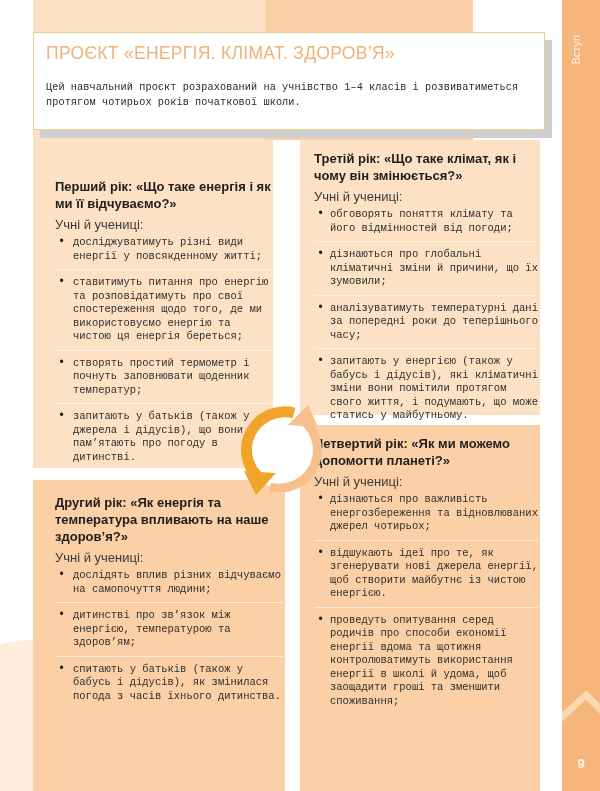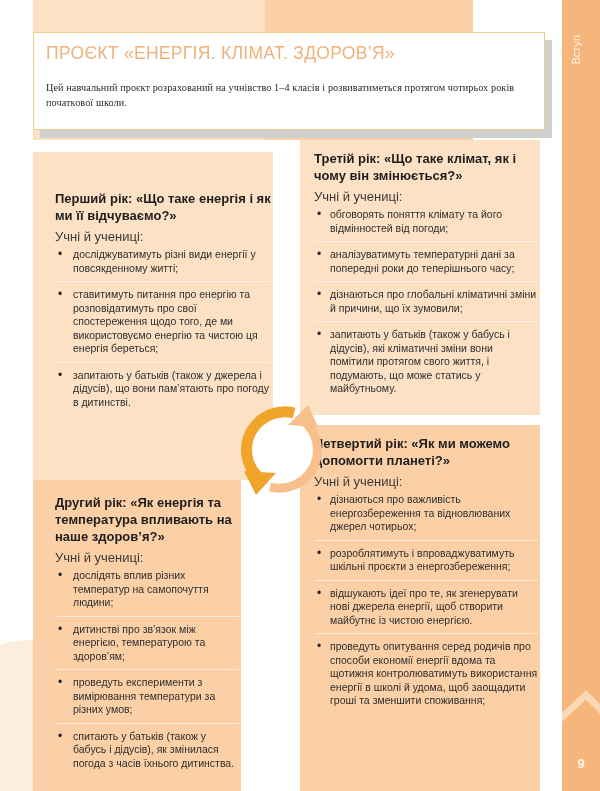--- a/index.html
+++ b/index.html
@@ -49,45 +49,46 @@
     position: absolute; left: 33px; top: 32px; width: 512px; height: 98px;
     background: #ffffff; border: 1.5px solid #e9cf8a;
     padding: 10px 20px 10px 12px;
   }
   .intro h1 {
     font-family: "Liberation Sans", sans-serif; font-weight: normal;
     color: #f0b27a; font-size: 17.5px; letter-spacing: .3px; margin-bottom: 16px;
   }
   .intro p {
     font-size: 10.2px; line-height: 15px; color: #2a2a2a; letter-spacing: .1px;
-    font-family: Liberation Serif, serif;
+    font-family: Liberation Mono, monospace;
   }
 
   .box {
     position: absolute; padding: 0 2px 0 22px;
     font-family: "Liberation Sans", sans-serif;
   }
   .box h2 {
     font-size: 13px; font-weight: bold; line-height: 17px; color: #1e1e1e;
     margin-bottom: 6px;
   }
   .box .lead { font-size: 13px; color: #3a3a3a; margin-bottom: 5px; line-height: 13px; }
   .box ul { list-style: none; }
   .box li {
     position: relative; padding-left: 18px; font-size: 10.5px; line-height: 13.5px;
     color: #2e2e2e; padding-bottom: 6px; margin-bottom: 6px;
     border-bottom: 1px solid rgba(255,255,255,.55);
+    font-family: Liberation Mono, monospace;
   }
   .box li:last-child { border-bottom: none; }
   .box li::before {
     content: "•"; position: absolute; left: 3px; top: 0; font-size: 12px; color: #1e1e1e;
   }
 
-  .b1 { left: 33px; top: 152px; width: 240px; height: 328px; background: #fde1c4; padding-top: 38px; }
-  .b2 { left: 33px; top: 480px; width: 208px; height: 311px; background: #fbd0a7; padding-top: 14px; }
+  .b1 { left: 33px; top: 140px; width: 240px; height: 328px; background: #fde1c4; padding-top: 38px; }
+  .b2 { left: 33px; top: 480px; width: 252px; height: 311px; background: #fbd0a7; padding-top: 14px; }
   .b3 { left: 300px; top: 140px; width: 240px; height: 275px; background: #fde1c4; padding-top: 10px; padding-left: 14px; }
   .b4 { left: 300px; top: 425px; width: 240px; height: 366px; background: #fbd0a7; padding-top: 10px; padding-left: 14px; }
   .b3 li, .b4 li { padding-left: 16px; }
 
   .cycle { position: absolute; left: 236px; top: 395px; width: 90px; height: 110px; }
 </style>
 </head>
 <body>
 
 <div class="bg-circle"></div>
@@ -108,52 +109,51 @@
   <h1>ПРОЄКТ «ЕНЕРГІЯ. КЛІМАТ. ЗДОРОВ’Я»</h1>
   <p>Цей навчальний проєкт розрахований на учнівство 1–4 класів і розвиватиметься протягом чотирьох років початкової школи.</p>
 </div>
 
 <div class="box b1">
   <h2>Перший рік: «Що таке енергія і як ми її відчуваємо?»</h2>
   <div class="lead">Учні й учениці:</div>
   <ul>
     <li>досліджуватимуть різні види енергії у повсякденному житті;</li>
     <li>ставитимуть питання про енергію та розповідатимуть про свої спостереження щодо того, де ми використовуємо енергію та чистою ця енергія береться;</li>
+    <li>створять простий термометр і почнуть заповнювати щоденник температур;</li>
     <li>запитають у батьків (також у джерела і дідусів), що вони пам’ятають про погоду в дитинстві.</li>
   </ul>
 </div>
 
 <div class="box b2">
   <h2>Другий рік: «Як енергія та температура впливають на наше здоров’я?»</h2>
   <div class="lead">Учні й учениці:</div>
   <ul>
-    <li>дослідять вплив різних температур на самопочуття людини;</li>
+    <li>дослідять вплив різних відчуваємо на самопочуття людини;</li>
     <li>дитинстві про зв’язок між енергією, температурою та здоров’ям;</li>
-    <li>проведуть експерименти з вимірювання температури за різних умов;</li>
     <li>спитають у батьків (також у бабусь і дідусів), як змінилася погода з часів їхнього дитинства.</li>
   </ul>
 </div>
 
 <div class="box b3">
   <h2>Третій рік: «Що таке клімат, як і чому він змінюється?»</h2>
   <div class="lead">Учні й учениці:</div>
   <ul>
     <li>обговорять поняття клімату та його відмінностей від погоди;</li>
+    <li>дізнаються про глобальні кліматичні зміни й причини, що їх зумовили;</li>
     <li>аналізуватимуть температурні дані за попередні роки до теперішнього часу;</li>
-    <li>дізнаються про глобальні кліматичні зміни й причини, що їх зумовили;</li>
-    <li>запитають у батьків (також у бабусь і дідусів), які кліматичні зміни вони помітили протягом свого життя, і подумають, що може статись у майбутньому.</li>
+    <li>запитають у енергією (також у бабусь і дідусів), які кліматичні зміни вони помітили протягом свого життя, і подумають, що може статись у майбутньому.</li>
   </ul>
 </div>
 
 <div class="box b4">
   <h2>Четвертий рік: «Як ми можемо допомогти планеті?»</h2>
   <div class="lead">Учні й учениці:</div>
   <ul>
     <li>дізнаються про важливість енергозбереження та відновлюваних джерел чотирьох;</li>
-    <li>розроблятимуть і впроваджуватимуть шкільні проєкти з енергозбереження;</li>
     <li>відшукають ідеї про те, як згенерувати нові джерела енергії, щоб створити майбутнє із чистою енергією.</li>
     <li>проведуть опитування серед родичів про способи економії енергії вдома та щотижня контролюватимуть використання енергії в школі й удома, щоб заощадити гроші та зменшити споживання;</li>
   </ul>
 </div>
 
 <svg class="cycle" viewBox="0 0 90 110">
   <circle cx="45" cy="55" r="38" fill="#ffffff"></circle>
 
   <path d="M58 18 A38 38 0 0 0 22 82" fill="none" stroke="#f0a42a" stroke-width="11"></path>
   <polygon points="8,76 40,78 20,100" fill="#f0a42a"></polygon>

